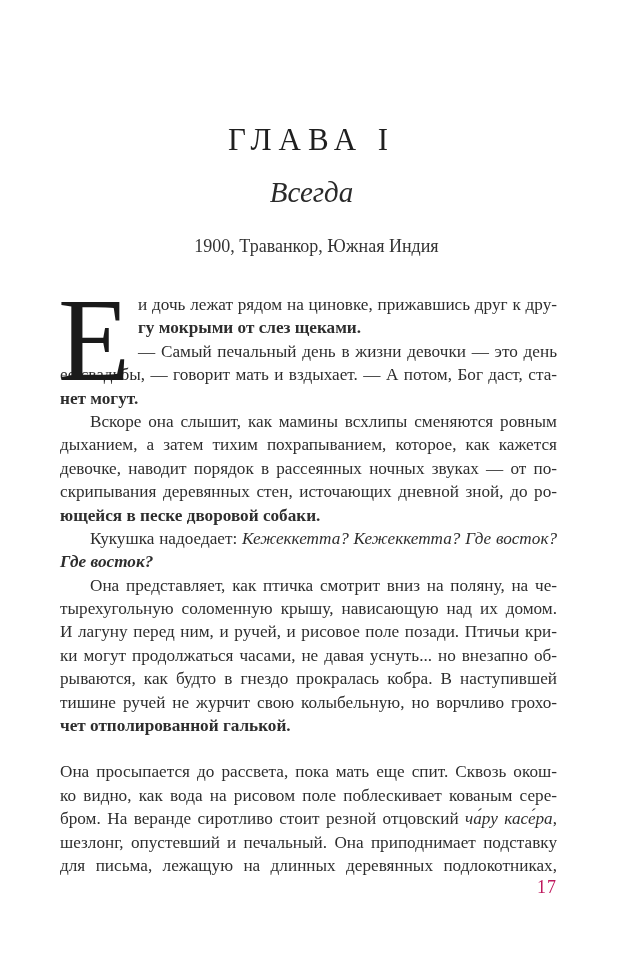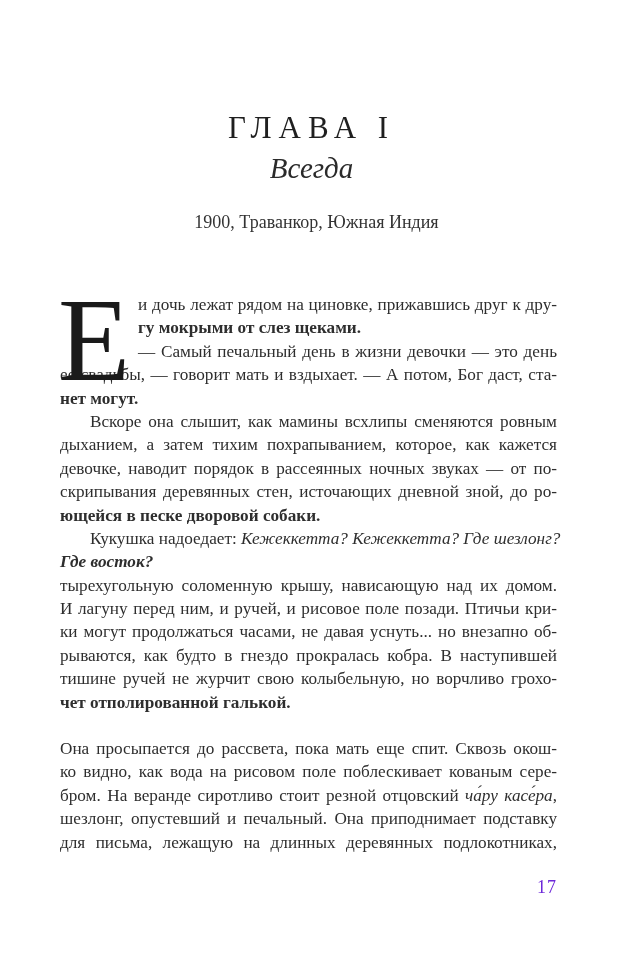--- a/index.html
+++ b/index.html
@@ -24,21 +24,21 @@
     position: absolute;
     left: 0; width: 623px;
     top: 108px;
     text-align: center;
   }
   .chapter-title {
     font-size: 31px;
     letter-spacing: 7px;
     color: #1f1f1f;
     line-height: 40px;
-    margin: 0;
+    margin: 12px;
     font-weight: normal;
   }
   .chapter-subtitle {
     font-size: 29px;
     font-style: italic;
     color: #2a2a2a;
     line-height: 40px;
   }
   .chapter-place {
     font-size: 18px;
@@ -83,21 +83,21 @@
     color: #1a1a1a;
     font-family: "Liberation Serif", "DejaVu Serif", serif;
   }
   .it { font-style: italic; }
   .gap { height: 23px; }
   .page-number {
     position: absolute;
     left: 537px;
     top: 877px;
     font-size: 18px;
-    color: #6d28d9;
+    color: #be185d;
     letter-spacing: 1px;
   }
 </style>
 </head>
 <body>
 
 <div class="page">
 
   <div class="chapter-head">
     <h1 class="chapter-title">ГЛАВА I</h1>
@@ -113,23 +113,24 @@
     <span class="line dropind">— Самый печальный день в жизни девочки — это день</span>
     <span class="line">ее свадьбы, — говорит мать и вздыхает. — А потом, Бог даст, ста-</span>
     <span class="line last">нет могут.</span>
 
     <span class="line indent">Вскоре она слышит, как мамины всхлипы сменяются ровным</span>
     <span class="line">дыханием, а затем тихим похрапыванием, которое, как кажется</span>
     <span class="line">девочке, наводит порядок в рассеянных ночных звуках — от по-</span>
     <span class="line">скрипывания деревянных стен, источающих дневной зной, до ро-</span>
     <span class="line last">ющейся в песке дворовой собаки.</span>
 
-    <span class="line indent"><span>Кукушка надоедает: </span><span class="it">Кежеккетта? Кежеккетта? Где шезлонг?</span></span>
+    <span class="line indent"><span>Кукушка надоедает: </span><span class="it">Кежеккетта? Кежеккетта? Где восток?</span></span>
     <span class="line last it">Где восток?</span>
 
+    <span class="line indent">Она представляет, как птичка смотрит вниз на поляну, на че-</span>
     <span class="line">тырехугольную соломенную крышу, нависающую над их домом.</span>
     <span class="line">И лагуну перед ним, и ручей, и рисовое поле позади. Птичьи кри-</span>
     <span class="line">ки могут продолжаться часами, не давая уснуть... но внезапно об-</span>
     <span class="line">рываются, как будто в гнездо прокралась кобра. В наступившей</span>
     <span class="line">тишине ручей не журчит свою колыбельную, но ворчливо грохо-</span>
     <span class="line last">чет отполированной галькой.</span>
 
     <div class="gap"></div>
 
     <span class="line">Она просыпается до рассвета, пока мать еще спит. Сквозь окош-</span>

